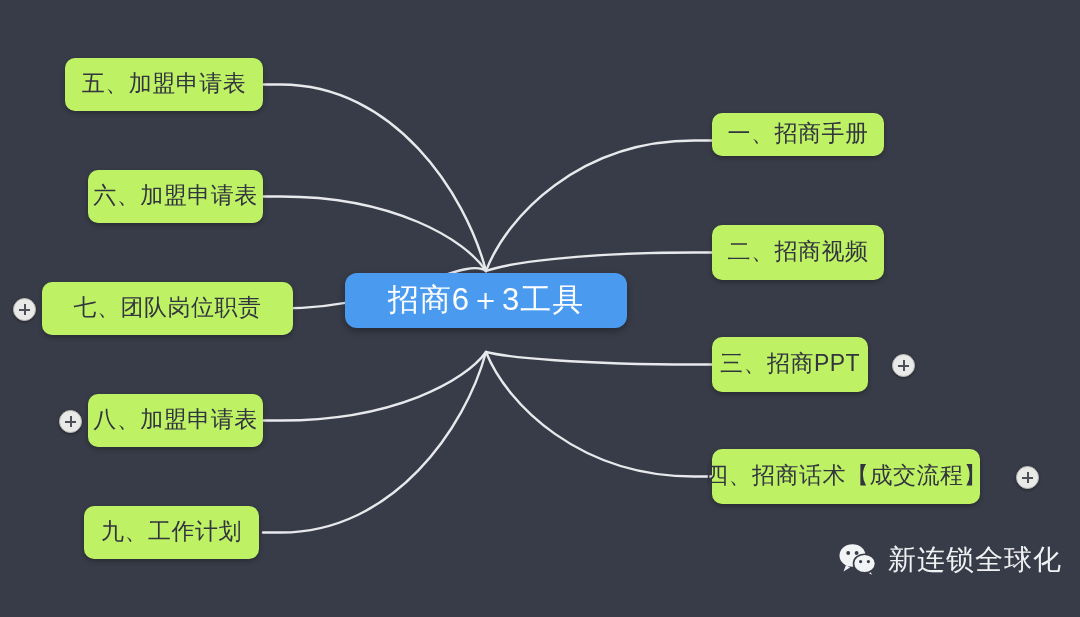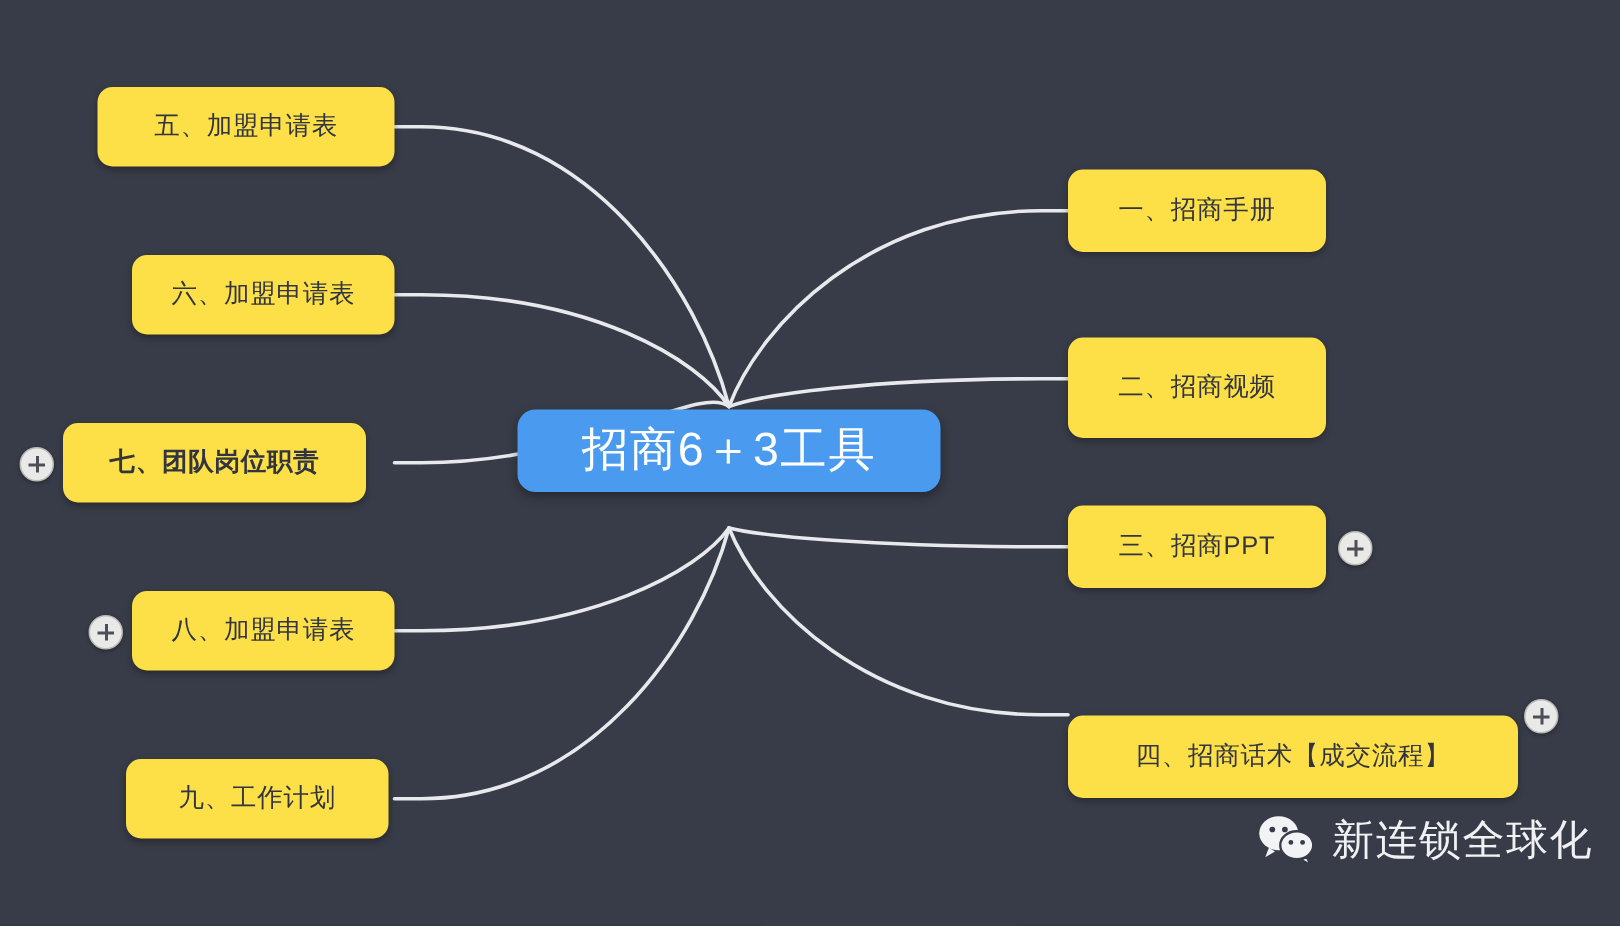--- a/index.html
+++ b/index.html
@@ -22,24 +22,24 @@
     width: 1080px;
     height: 617px;
     pointer-events: none;
   }
   .node {
     position: absolute;
     box-sizing: border-box;
     display: flex;
     align-items: center;
     justify-content: center;
-    background: #fde047;
+    background: #bef264;
     border-radius: 10px;
     color: #32353f;
-    font-size: 17px;
+    font-size: 23px;
     letter-spacing: 0.5px;
     white-space: nowrap;
     box-shadow: 0 2px 5px rgba(0,0,0,0.30);
     z-index: 3;
   }
   .node-label {
     display: block;
     line-height: 1;
     padding-bottom: 2px;
   }
@@ -114,47 +114,47 @@
       <path d="M 263 196.5 L 281 196.5 C 393.75 196.5, 465.5 239.71, 486 271" fill="none" stroke="#e8e9ec" stroke-width="2.4" stroke-linecap="round"></path>
       <path d="M 263 308.5 L 281 308.5 C 393.75 308.5, 465.5 255.25, 486 271" fill="none" stroke="#e8e9ec" stroke-width="2.4" stroke-linecap="round"></path>
       <path d="M 263 420.5 L 281 420.5 C 393.75 420.5, 465.5 380.77, 486 352" fill="none" stroke="#e8e9ec" stroke-width="2.4" stroke-linecap="round"></path>
       <path d="M 263 532.5 L 281 532.5 C 393.75 532.5, 465.5 427.81, 486 352" fill="none" stroke="#e8e9ec" stroke-width="2.4" stroke-linecap="round"></path>
     </svg>
 
   <div id="nodes-layer">
       <div class="center-node" style="left: 345px; top: 273px; width: 282px; height: 55px; background: rgb(74, 155, 239); color: rgb(255, 255, 255);">
         <span class="center-label">招商6＋3工具</span>
       </div>
-      <div class="node" style="left: 712px; top: 113px; width: 172px; height: 55px; justify-content: center;">
+      <div class="node" style="left: 712px; top: 113px; width: 172px; height: 43px; justify-content: center;">
         <span class="node-label">一、招商手册</span>
       </div>
-      <div class="node" style="left: 712px; top: 225px; width: 172px; height: 67px;">
+      <div class="node" style="left: 712px; top: 225px; width: 172px; height: 55px;">
         <span class="node-label">二、招商视频</span>
       </div>
-      <div class="node" style="left: 712px; top: 337px; width: 172px; height: 55px;">
+      <div class="node" style="left: 712px; top: 337px; width: 156px; height: 55px;">
         <span class="node-label">三、招商PPT</span>
       </div>
       <div class="expander" style="top: 354px; left: 892px;">
         <span class="plus-h"></span>
         <span class="plus-v"></span>
       </div>
-      <div class="node" style="left: 712px; top: 449px; width: 300px; height: 55px; margin-top: 28px;">
+      <div class="node" style="left: 712px; top: 449px; width: 268px; height: 55px;">
         <span class="node-label">四、招商话术【成交流程】</span>
       </div>
       <div class="expander" style="top: 466px; left: 1016px;">
         <span class="plus-h"></span>
         <span class="plus-v"></span>
       </div>
       <div class="node" style="left: 65px; top: 58px; width: 198px; height: 53px;">
         <span class="node-label">五、加盟申请表</span>
       </div>
       <div class="node" style="left: 88px; top: 170px; width: 175px; height: 53px;">
         <span class="node-label">六、加盟申请表</span>
       </div>
-      <div class="node" style="left: 42px; top: 282px; width: 202px; height: 53px; font-weight: bold;">
+      <div class="node" style="left: 42px; top: 282px; width: 251px; height: 53px;">
         <span class="node-label">七、团队岗位职责</span>
       </div>
       <div class="expander" style="top: 298px; left: 13px;">
         <span class="plus-h"></span>
         <span class="plus-v"></span>
       </div>
       <div class="node" style="left: 88px; top: 394px; width: 175px; height: 53px;">
         <span class="node-label">八、加盟申请表</span>
       </div>
       <div class="expander" style="top: 410px; left: 59px;">

